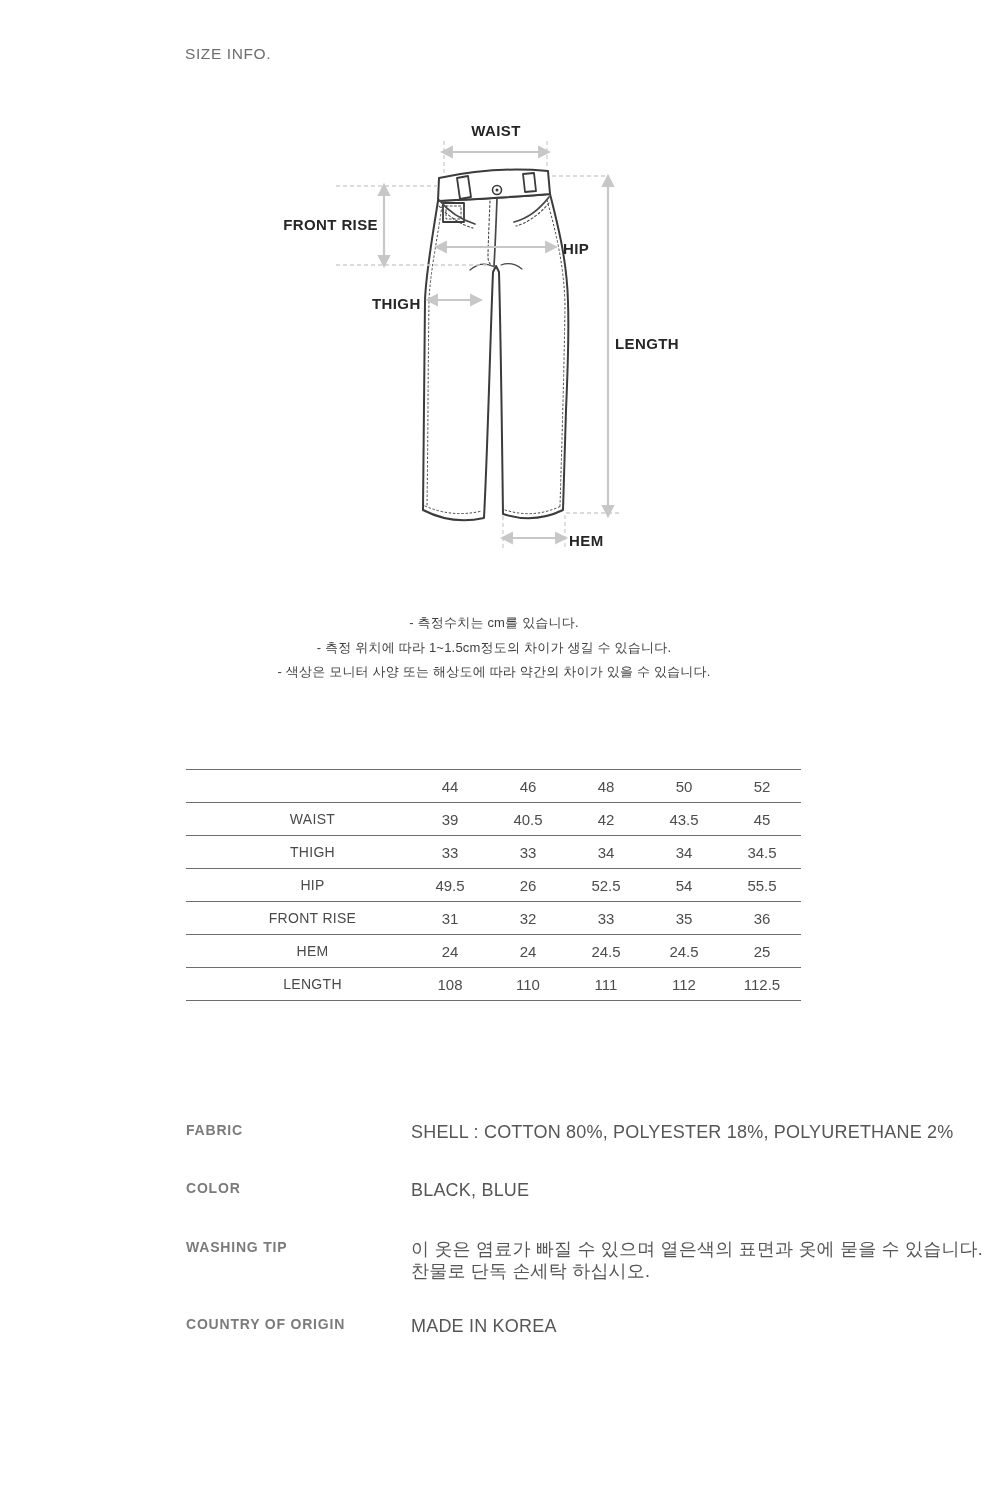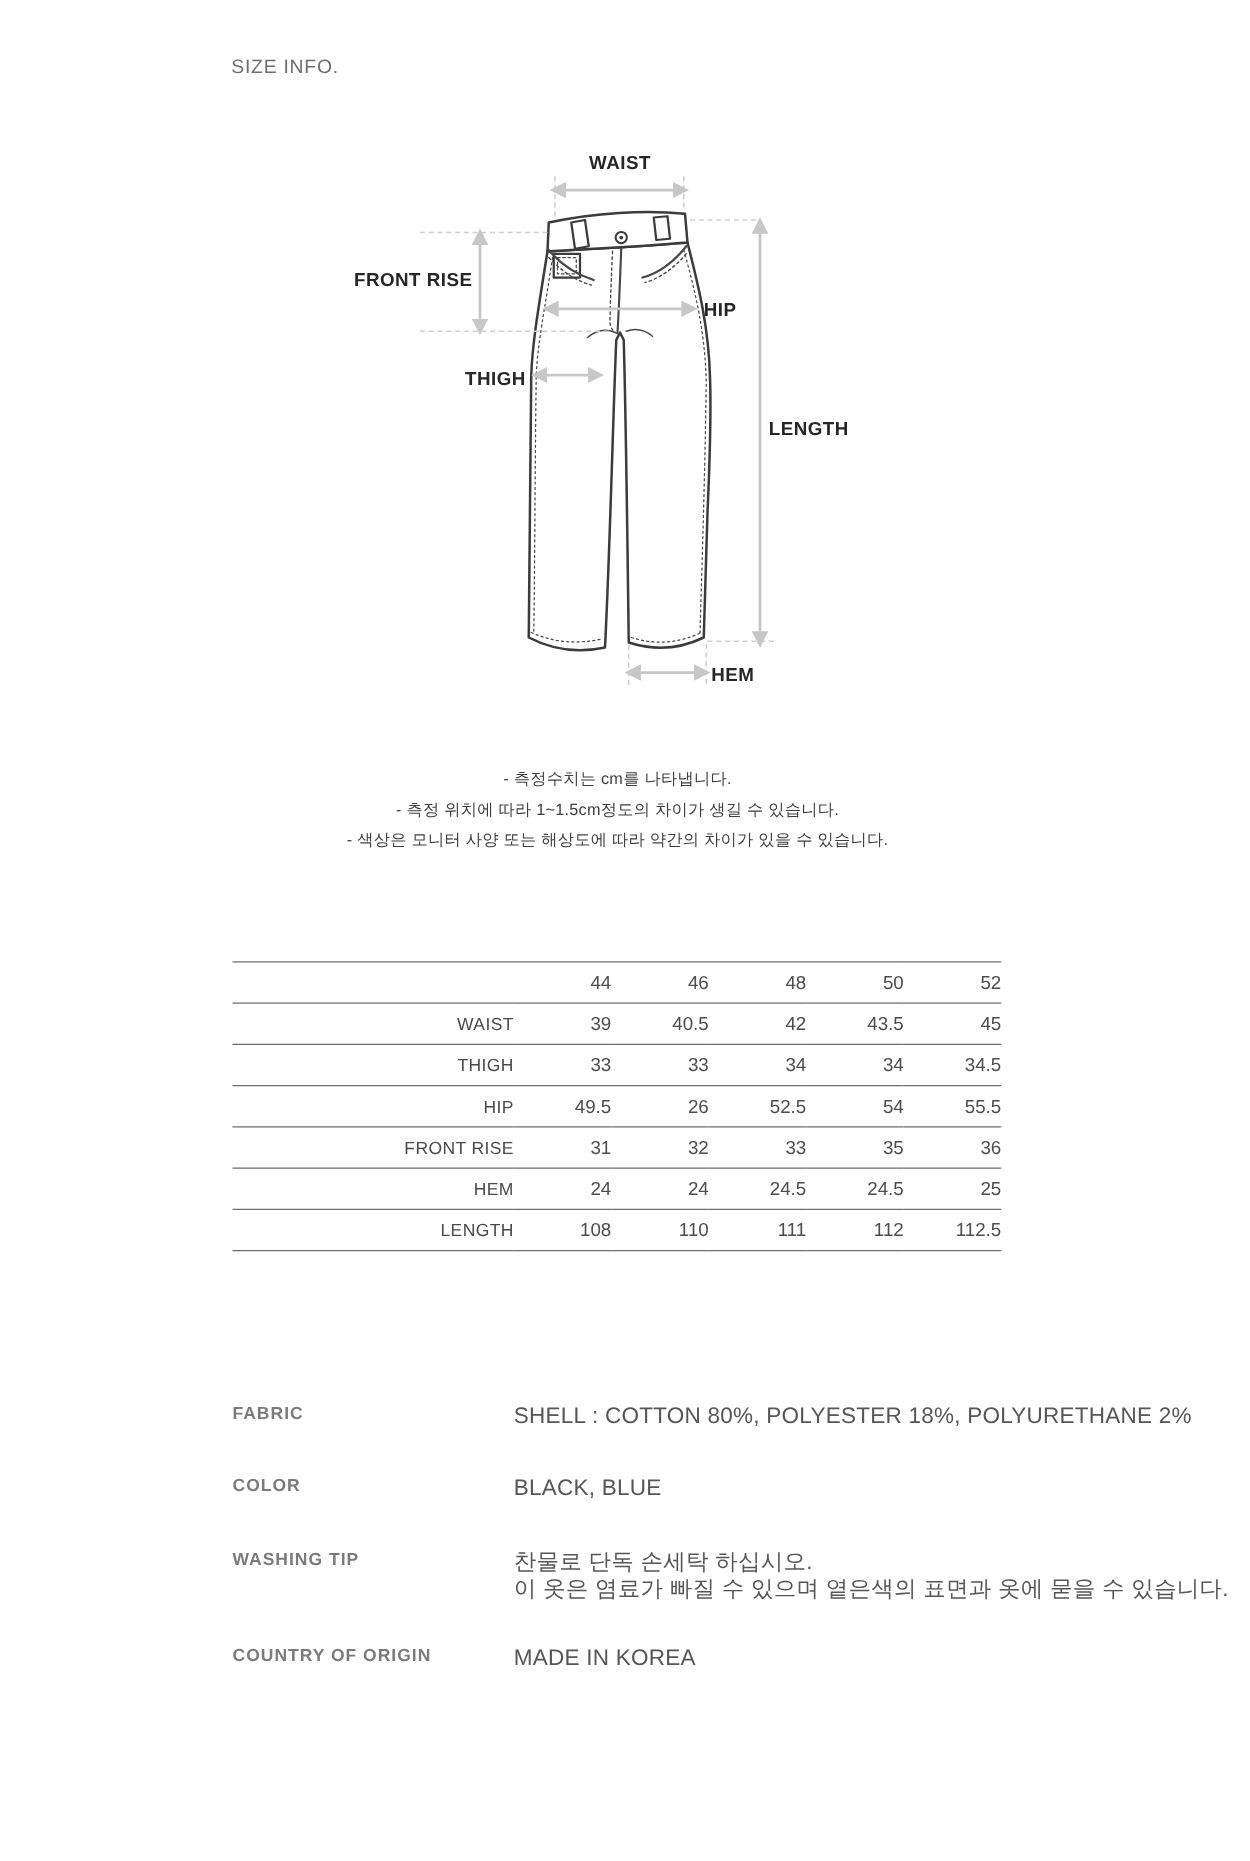--- a/index.html
+++ b/index.html
@@ -30,21 +30,21 @@
   
   .size-table{
     position:absolute;left:170px;top:769px;width:615px;
     border-collapse:collapse;table-layout:fixed;
   }
   .size-table col.c-label{width:225px;}
   .size-table col.c-val{width:78px;}
   .size-table tr{height:33px;}
   .size-table td,.size-table th{
     border-top:1px solid #6e6e6e;padding:0;margin:0;
-    font-weight:400;text-align:right;vertical-align:middle;
+    font-weight:400;text-align:center;vertical-align:middle;
     font-size:15px;color:#4d4d4d;
   }
   .size-table tr.last td{border-bottom:1px solid #6e6e6e;}
   .size-table .row-label{font-size:14px;letter-spacing:0.3px;padding-left:28px;color:#4a4a4a;}
   
   .info-row{position:absolute;left:170px;display:flex;align-items:flex-start;}
   .info-row.r1{top:1121px;} .info-row.r2{top:1179px;}
   .info-row.r3{top:1238px;} .info-row.r4{top:1315px;justify-content:center;}
   .info-label{flex:none;width:225px;font-size:14px;letter-spacing:0.8px;color:#7b7b7b;line-height:18px;font-weight:bold;}
   .info-value{font-size:18px;color:#565656;letter-spacing:0.2px;line-height:22px;white-space:nowrap;}
@@ -111,21 +111,21 @@
   </svg>
 
   <div class="dlabel dlabel-waist">WAIST</div>
   <div class="dlabel dlabel-frontrise">FRONT RISE</div>
   <div class="dlabel dlabel-hip">HIP</div>
   <div class="dlabel dlabel-thigh">THIGH</div>
   <div class="dlabel dlabel-length">LENGTH</div>
   <div class="dlabel dlabel-hem">HEM</div>
 
   <div class="notes">
-    <div class="note-line">- 측정수치는 cm를 나타냅니다.</div>
+    <div class="note-line">- 측정수치는 cm를 있습니다.</div>
     <div class="note-line">- 측정 위치에 따라 1~1.5cm정도의 차이가 생길 수 있습니다.</div>
     <div class="note-line">- 색상은 모니터 사양 또는 해상도에 따라 약간의 차이가 있을 수 있습니다.</div>
   </div>
 
   <table class="size-table">
     <colgroup>
       <col class="c-label">
         <col class="c-val">
         <col class="c-val">
         <col class="c-val">
@@ -200,22 +200,22 @@
   </div>
   <div class="info-row r2">
     <div class="info-label">COLOR</div>
     <div class="info-value">
       <div>BLACK, BLUE</div>
     </div>
   </div>
   <div class="info-row r3">
     <div class="info-label">WASHING TIP</div>
     <div class="info-value">
+      <div>이 옷은 염료가 빠질 수 있으며 옅은색의 표면과 옷에 묻을 수 있습니다.</div>
       <div>찬물로 단독 손세탁 하십시오.</div>
-      <div>이 옷은 염료가 빠질 수 있으며 옅은색의 표면과 옷에 묻을 수 있습니다.</div>
     </div>
   </div>
   <div class="info-row r4">
     <div class="info-label">COUNTRY OF ORIGIN</div>
     <div class="info-value">
       <div>MADE IN KOREA</div>
     </div>
   </div>
 
 </div>

